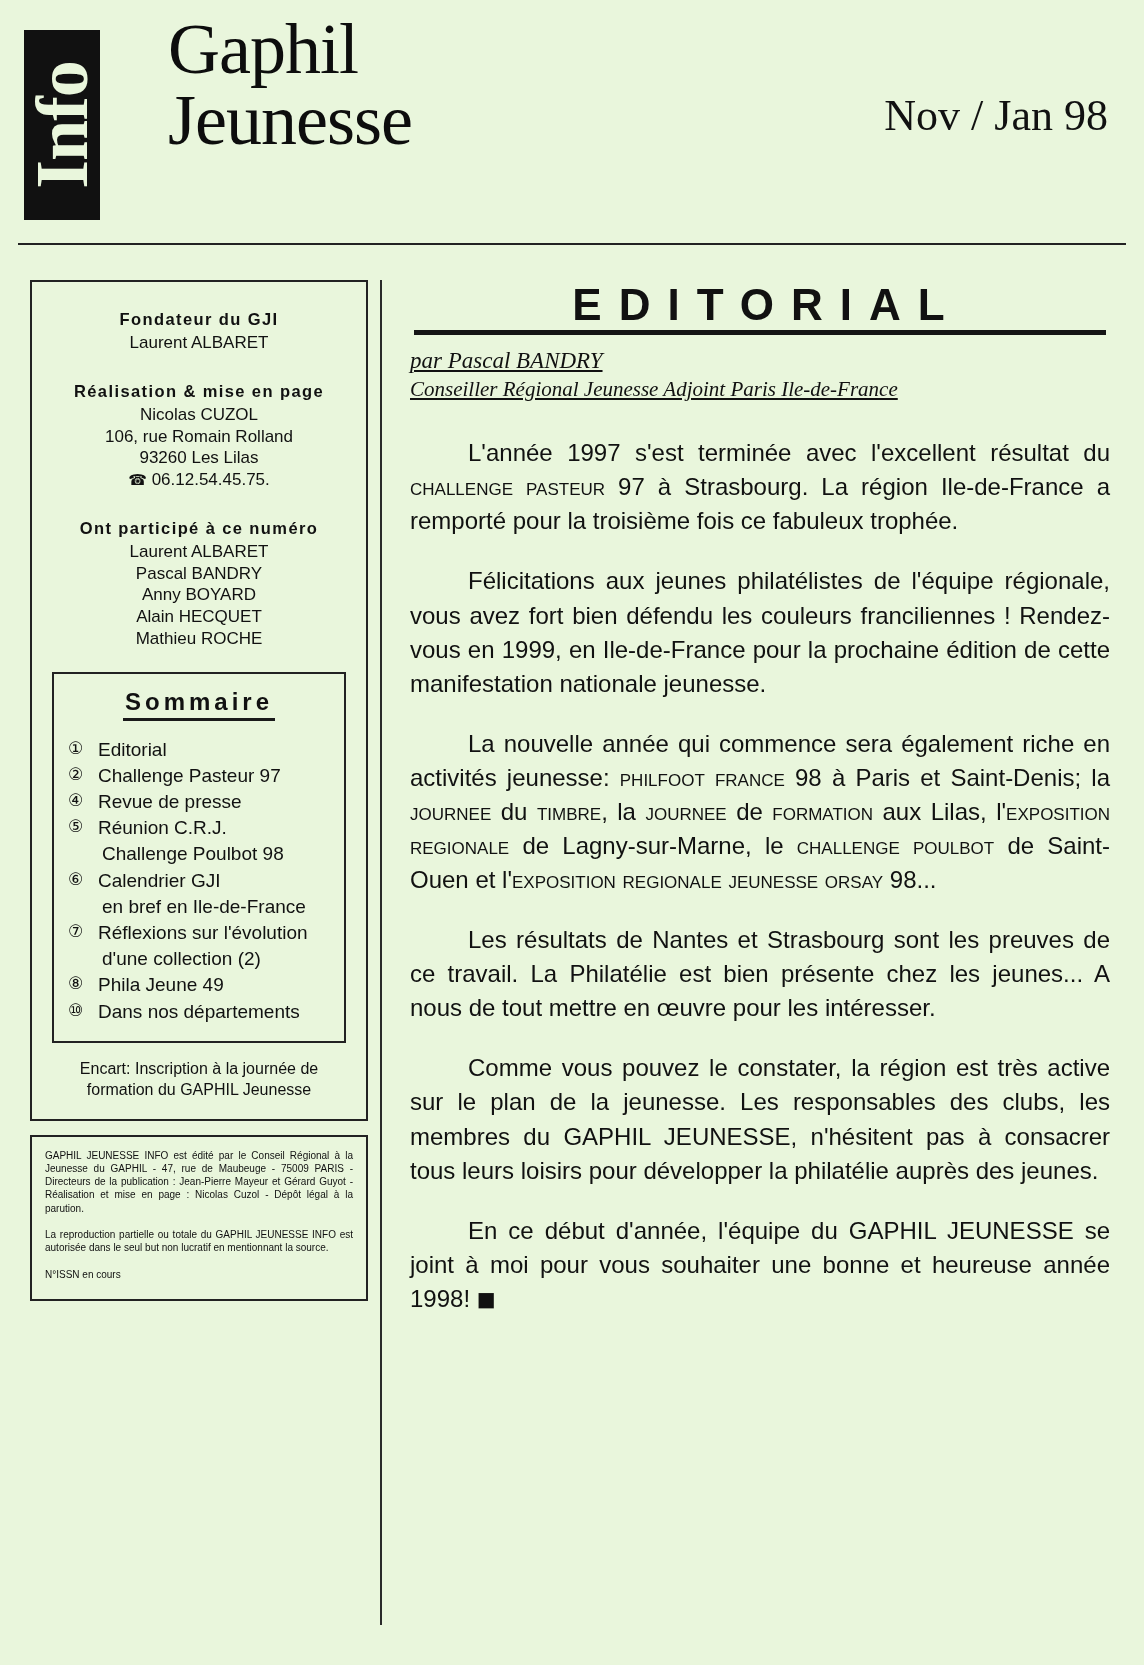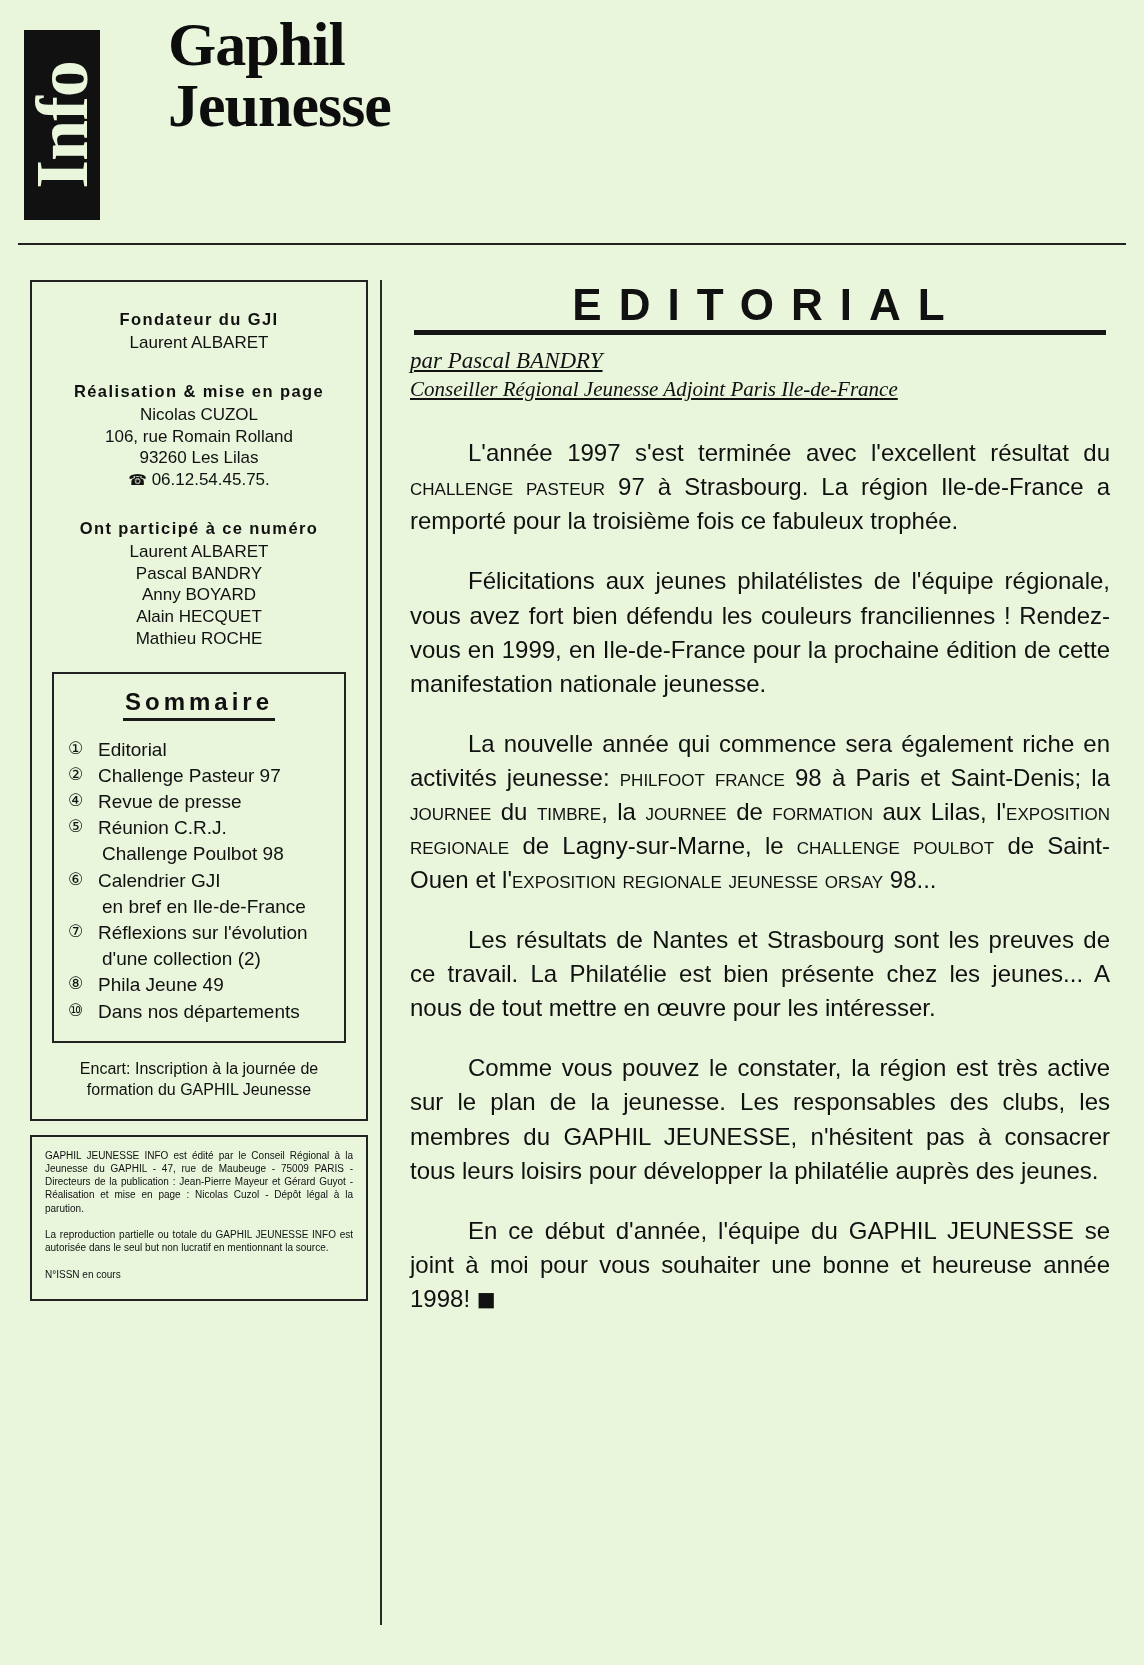--- a/index.html
+++ b/index.html
@@ -50,22 +50,22 @@
     line-height: 1;
     color: #e9f6dc;
     white-space: nowrap;
     letter-spacing: -1px;
   }
   .title-block {
     position: absolute;
     left: 168px;
     top: 14px;
     font-family: "Liberation Serif", serif;
-    font-weight: bold;
-    font-size: 62px;
+    font-weight: normal;
+    font-size: 72px;
     line-height: 0.98;
     letter-spacing: -1px;
     color: #0d0d0d;
   }
   .title-block .t1 { display: block; }
   .title-block .t2 { display: block; }
   .issue-block {
     position: absolute;
     right: 36px;
     top: 88px;
@@ -242,20 +242,21 @@
   <div class="logo-box">
     <div class="inner">
       <span class="logo-text">Info</span>
     </div>
   </div>
   <div class="title-block">
     <span class="t1">Gaphil</span>
     <span class="t2">Jeunesse</span>
   </div>
   <div class="issue-block">
+    <div>Nov / Jan 98</div>
   </div>
 </div>
 <div class="rule-main"></div>
 
 <div class="content">
 
   <div class="col-left">
 
     <div class="box credits-box">
       <div class="cr-head">Fondateur du GJI</div>

